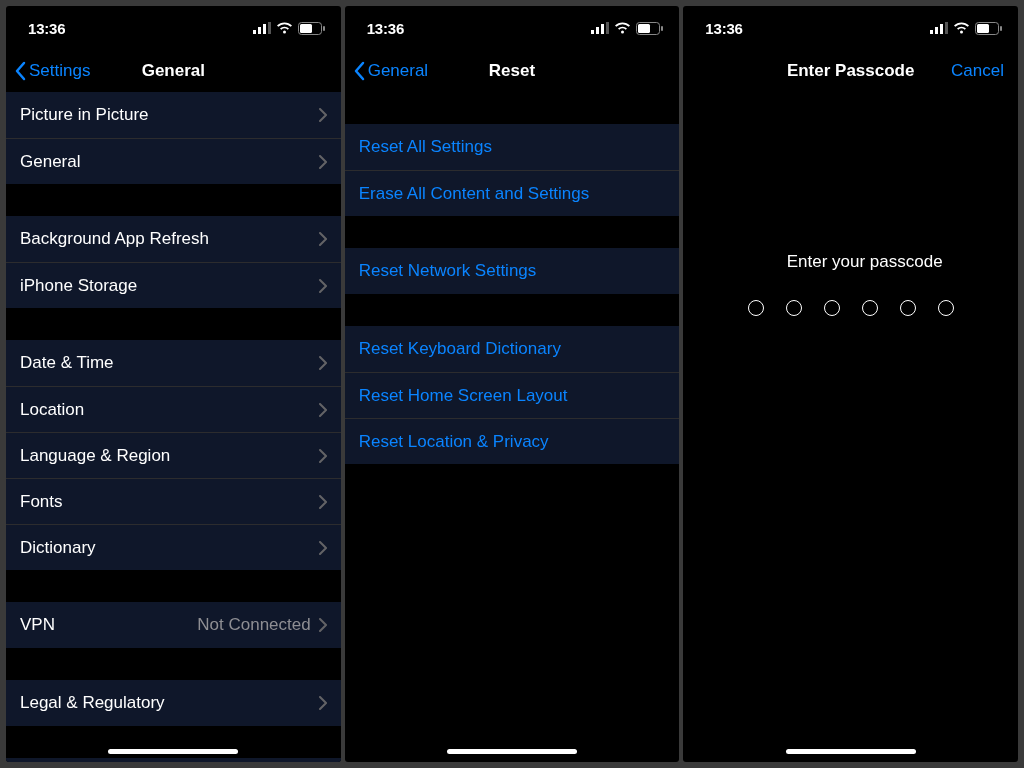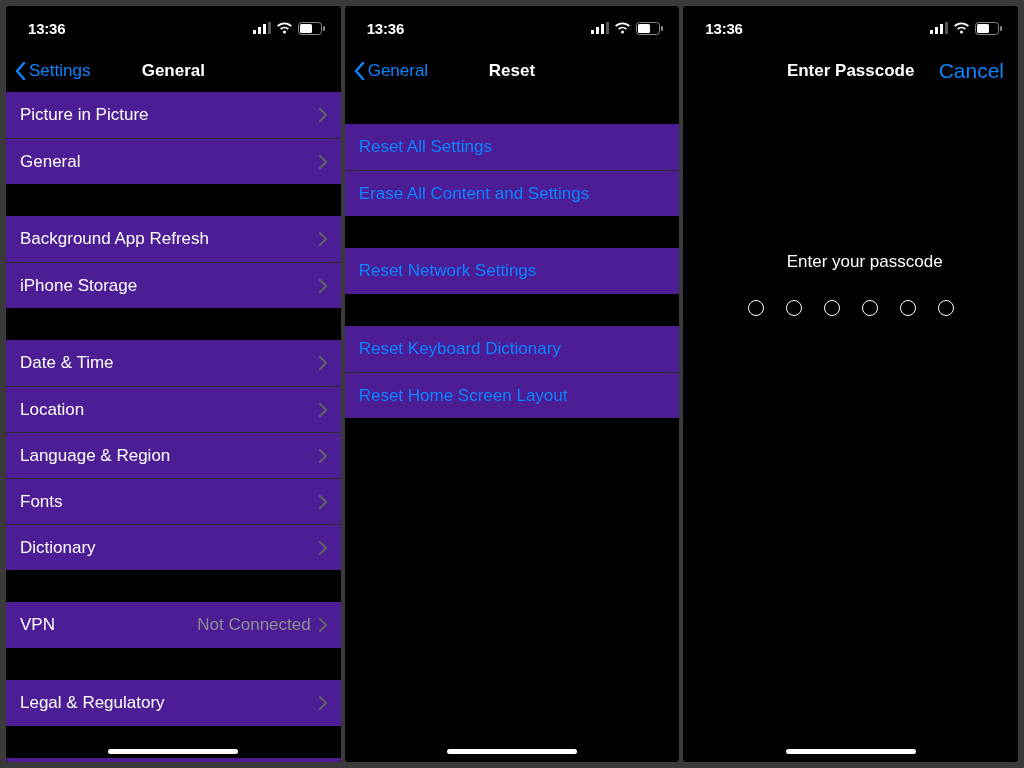--- a/index.html
+++ b/index.html
@@ -55,33 +55,33 @@
       position: absolute;
       left: 50%;
       transform: translateX(-50%);
       font-size: 17px;
       font-weight: 600;
       color: #fff;
     }
     .nav-right {
       margin-left: auto;
       color: #0a84ff;
-      font-size: 21px;
+      font-size: 17px;
       cursor: pointer;
       padding-right: 6px;
     }
     .list { flex: 1; overflow: hidden; }
     .group { margin-bottom: 0; }
     .gap { height: 32px; background: #000; }
     .row {
       display: flex;
       align-items: center;
       height: 46px;
       padding: 0 14px;
-      background: #4c1d95;
+      background: #0f172a;
       color: #fff;
       font-size: 17px;
       font-weight: 400;
       border-top: 0.5px solid #2c2c2e;
       cursor: pointer;
       position: relative;
     }
     .row:first-child { border-top: none; }
     .row .label { flex: 1; }
     .row .detail { color: #8e8e93; font-size: 17px; }
@@ -311,20 +311,23 @@
         </div>
     </div>
     <div class="gap"></div>
     <div class="group">
       <div class="row link">
           <span class="label">Reset Keyboard Dictionary</span>
         </div>
       <div class="row link">
           <span class="label">Reset Home Screen Layout</span>
         </div>
+      <div class="row link">
+          <span class="label">Reset Location &amp; Privacy</span>
+        </div>
     </div>
   </div>
   <div class="home-indicator"></div>
 </div>
 
 <div class="phone">
   <div class="status-bar">
     <span>13:36</span>
     <span class="signal-icons">
       <svg width="18" height="12" viewBox="0 0 18 12">

